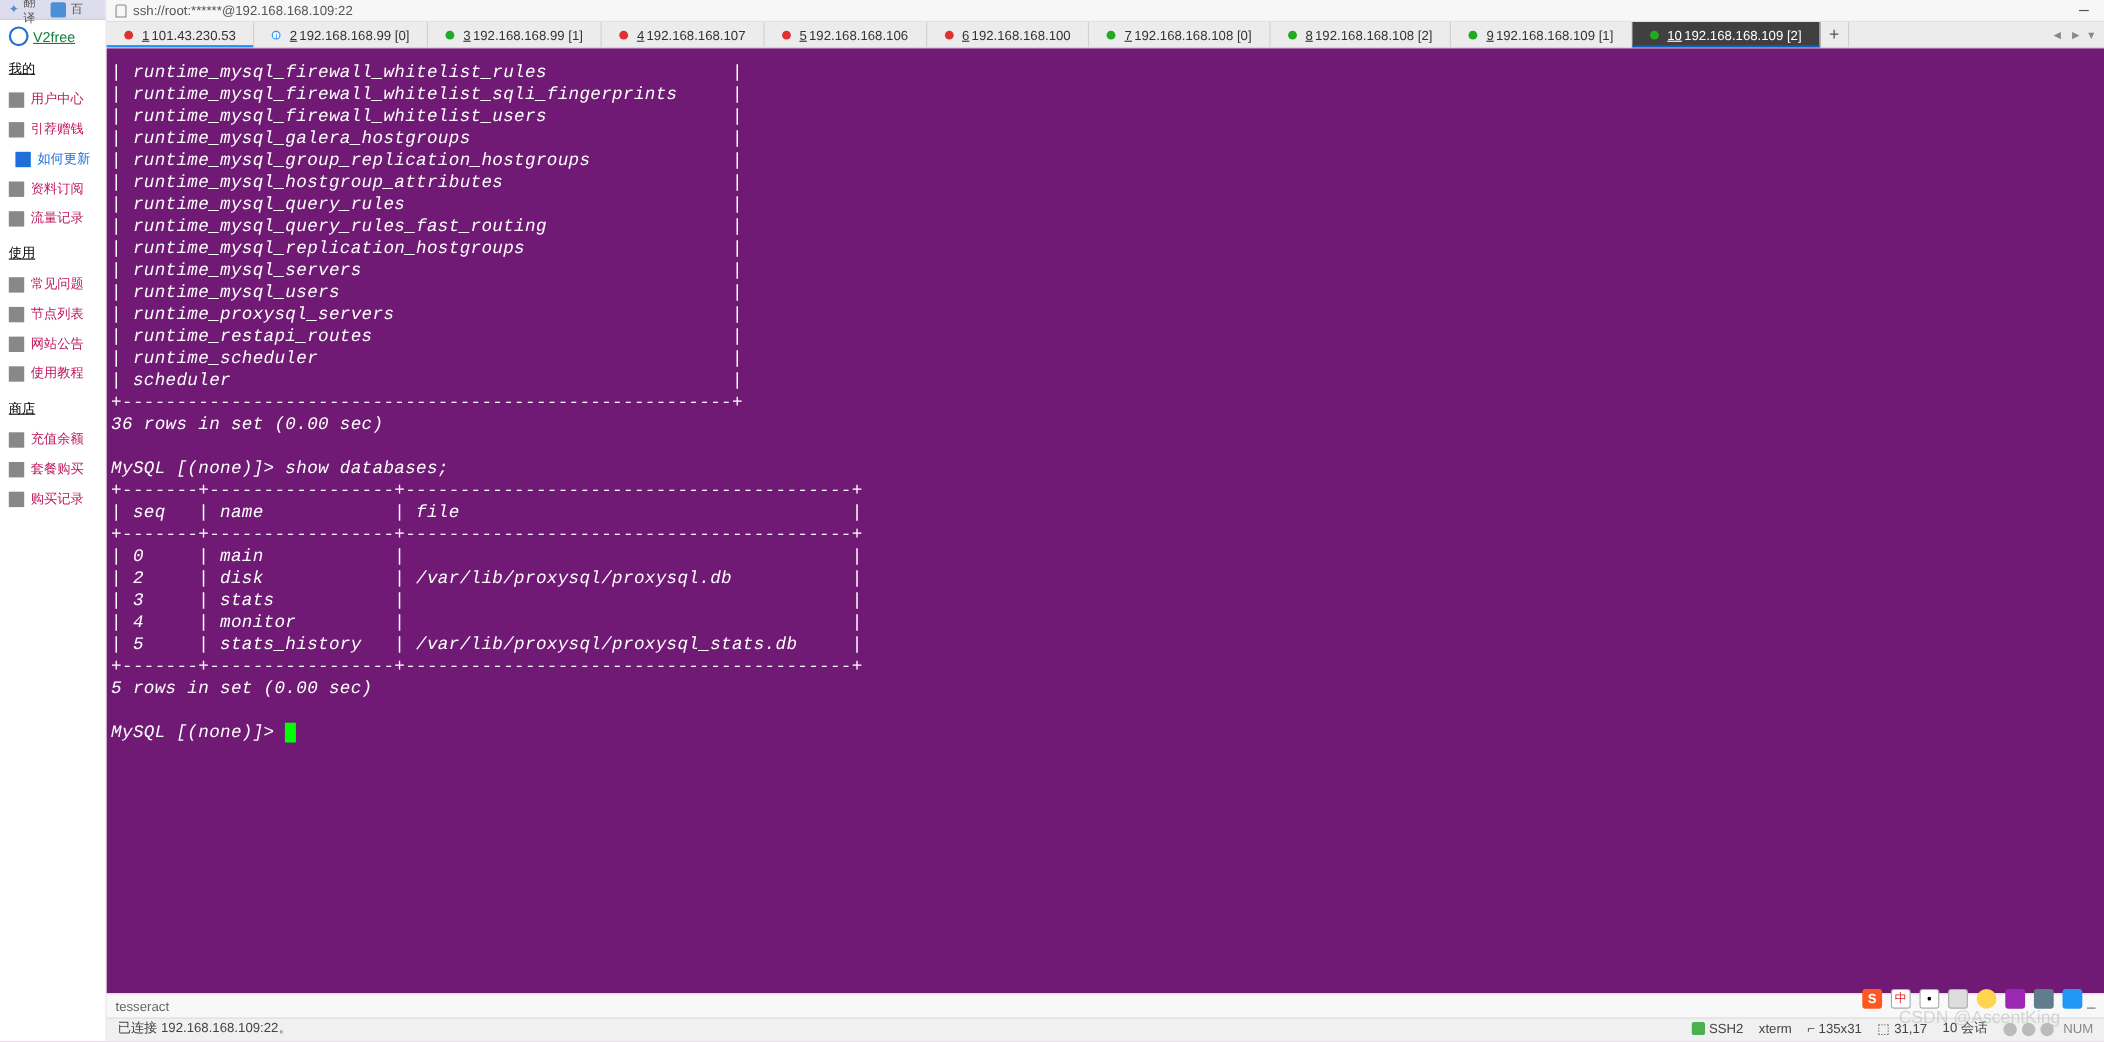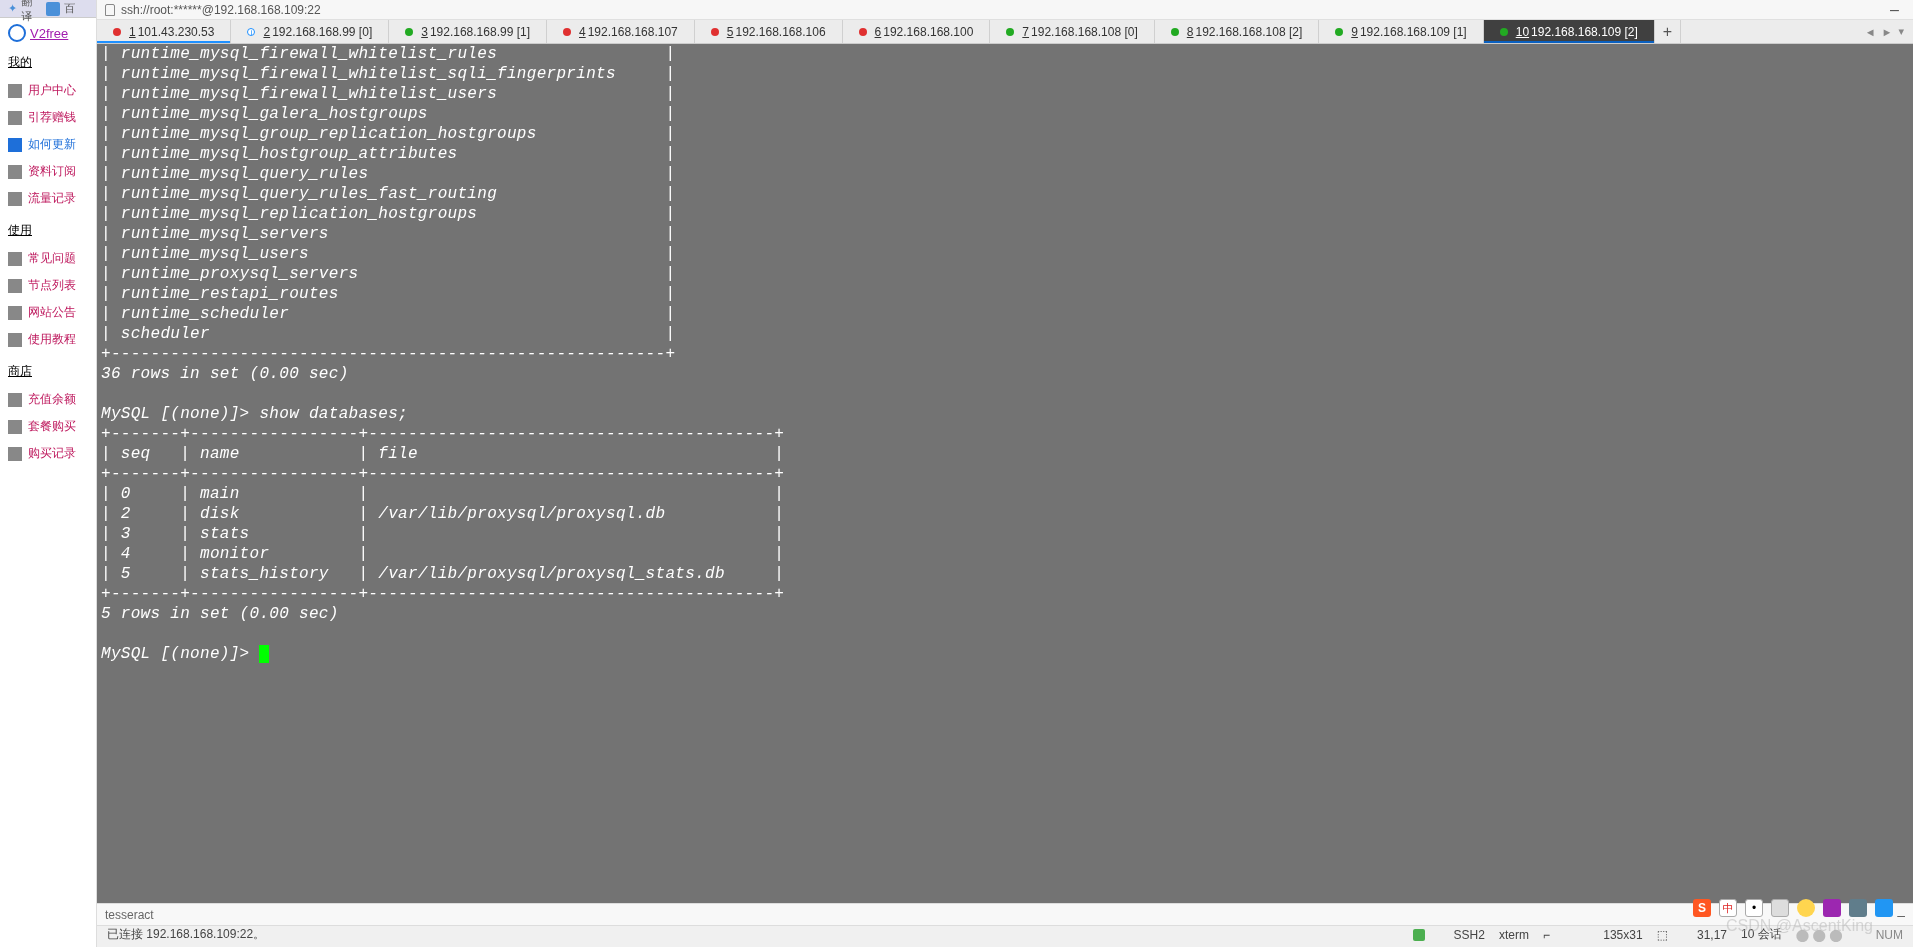--- a/index.html
+++ b/index.html
@@ -7,25 +7,25 @@
 
 .browser-top { height: 8px; background: #dde; border-bottom: 1px solid #ccc; display: flex; align-items: center; padding: 0 8px; font-size: 11px; color: #555; }
 .browser-top .t-item { margin-right: 14px; display: flex; align-items: center; }
 .browser-top .ico { width: 14px; height: 14px; margin-right: 4px; border-radius: 2px; background: #4a90d9; display:inline-block; }
 
 .main-wrap { display: flex; height: 100%; }
 
 .sidebar { width: 97px; background: #fff; border-right: 1px solid #ddd; padding: 6px 4px; overflow: hidden; }
 .sidebar .brand { display: flex; align-items: center; margin: 6px 4px 12px; }
 .sidebar .brand-icon { width: 18px; height: 18px; border: 2px solid #1e6fd9; border-radius: 50%; margin-right: 4px; display:inline-block; }
-.sidebar .brand-text { color: #a21caf; font-size: 13px; text-decoration: underline; }
+.sidebar .brand-text { color: #15803d; font-size: 13px; text-decoration: underline; }
 .sidebar .sec-title { font-size: 12px; color: #000000; margin: 10px 4px 6px; font-weight: 500; text-decoration: underline; }
 .sidebar .nav-item { display: flex; align-items: center; padding: 5px 4px; color: #be185d; font-size: 12px; cursor: pointer; white-space: nowrap; overflow: hidden; }
 .sidebar .nav-item .nico { width: 14px; height: 14px; margin-right: 6px; background: #888; display:inline-block; flex-shrink:0; }
-.sidebar .nav-item.active { color: #1e6fd9; }
+.sidebar .nav-item.active { color: #1e6fd9; justify-content: center; }
 .sidebar .nav-item.active .nico { background: #1e6fd9; }
 
 .content { flex: 1; display: flex; flex-direction: column; background: #fff; position: relative; }
 
 .titlebar { height: 20px; display: flex; align-items: center; padding: 0 8px; border-bottom: 1px solid #e0e0e0; font-size: 12px; color: #555; background: #f7f7f7; justify-content: flex-end; }
 .titlebar .lock { width: 10px; height: 12px; border: 1px solid #888; border-radius: 2px 2px 0 0; margin-right: 6px; display:inline-block; position:relative; }
 .titlebar .min { margin-left: auto; font-size: 16px; color: #555; padding: 0 6px; cursor: pointer; }
 
 .tabrow1 { height: 24px; display: flex; align-items: center; padding: 0 8px; border-bottom: 1px solid #e0e0e0; background: #fcfcfc; }
 .tabrow1 .tb-ico { width: 14px; height: 14px; margin-right: 4px; display:inline-block; border:1px solid #999; background:#eee; }
@@ -35,29 +35,29 @@
 .tabrow2 .ctab { display: flex; align-items: center; padding: 0 16px; border-right: 1px solid #d0d0d0; font-size: 12px; color: #333; cursor: pointer; white-space: nowrap; position: relative; }
 .tabrow2 .ctab .dot { width: 8px; height: 8px; border-radius: 50%; margin-right: 8px; display:inline-block; }
 .tabrow2 .ctab .underline { text-decoration: underline; margin-right: 2px; }
 .tabrow2 .ctab.active { background: #404040; color: #fff; }
 .tabrow2 .ctab.active::after{content:"";position:absolute;left:0;right:0;bottom:0;height:2px;background:#0a60c0;}
 .tabrow2 .ctab.blue-underline::after { content:""; position:absolute; left:0; right:0; bottom:0; height:2px; background:#1e90ff; }
 .tabrow2 .add-tab { display: flex; align-items: center; justify-content: center; width: 26px; font-size: 16px; color: #555; cursor: pointer; border-right: 1px solid #d0d0d0;}
 .tabrow2 .arrows { margin-left: auto; display: flex; align-items: center; padding: 0 6px; color: #888; font-size: 11px; }
 .tabrow2 .arrows span { margin: 0 3px; cursor: pointer; }
 
-.terminal { flex: 1; background: #737373; color: #fff; font-family: "Consolas","Courier New",monospace; font-size: 16px; line-height: 20px; padding: 0 4px; overflow: hidden; font-style: italic; white-space: pre; letter-spacing: 0.3px; }
+.terminal { flex: 1; background: #701a75; color: #fff; font-family: "Consolas","Courier New",monospace; font-size: 16px; line-height: 20px; padding: 12px 4px; overflow: hidden; font-style: italic; white-space: pre; letter-spacing: 0.3px; }
 .terminal .cursor { display:inline-block; width: 10px; height: 18px; background: #00ff00; vertical-align: text-bottom; }
 
 .cmdbar { height: 22px; border-top: 1px solid #ddd; background: #f8f8f8; display: flex; align-items: center; padding: 0 8px; font-size: 12px; color: #666; gap: 15px; }
 .cmdbar .min2 { margin-left: auto; font-size: 14px; cursor: pointer; }
 
 .statusbar { height: 22px; border-top: 1px solid #ddd; background: #f0f0f0; display: flex; align-items: flex-start; padding: 0 10px; font-size: 12px; color: #444; }
 .statusbar .right { margin-left: auto; display: flex; align-items: center; }
-.statusbar .right .sitem { margin-left: 14px; display: flex; align-items: center; gap: 25px; }
+.statusbar .right .sitem { margin-left: 14px; display: flex; align-items: center; }
 .statusbar .right .ico { width: 12px; height: 12px; margin-right: 4px; border-radius: 2px; display:inline-block; }
 
 .os-tray { position: absolute; bottom: 24px; right: 10px; height: 30px; display: flex; align-items: center; background: rgba(255,255,255,0); padding: 2px 6px; }
 .os-tray .tray-ico { width: 18px; height: 18px; margin: 0 4px; border-radius: 3px; display:inline-block; }
 
 .watermark { position: absolute; right: 40px; bottom: 12px; font-size: 16px; color: rgba(180,180,180,0.5); font-weight: 500; pointer-events: none; }
 </style>
 </head>
 <body>
 

